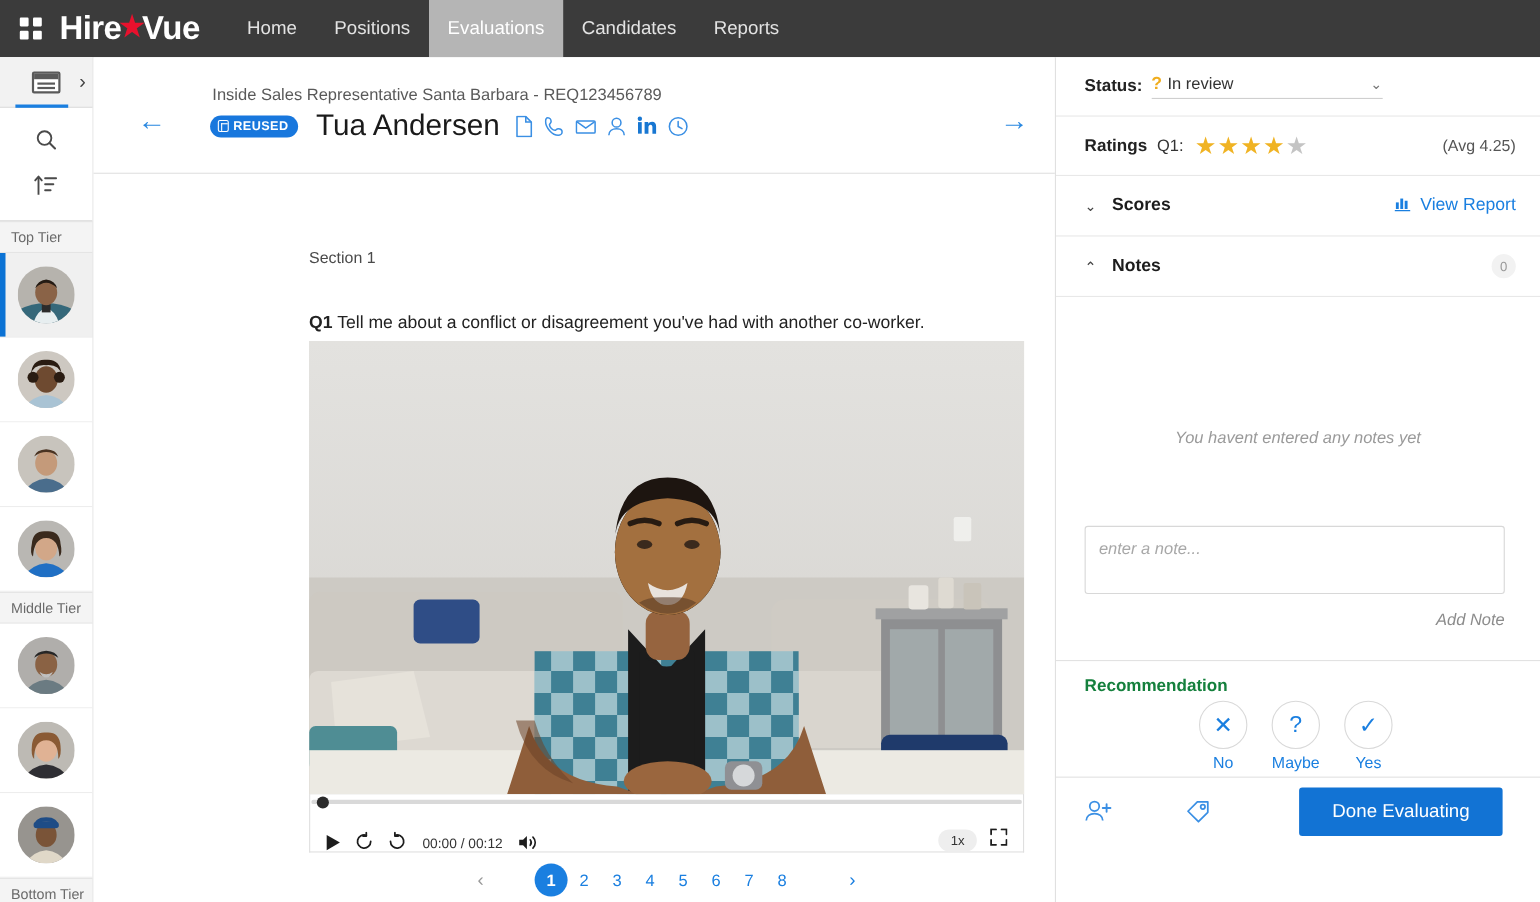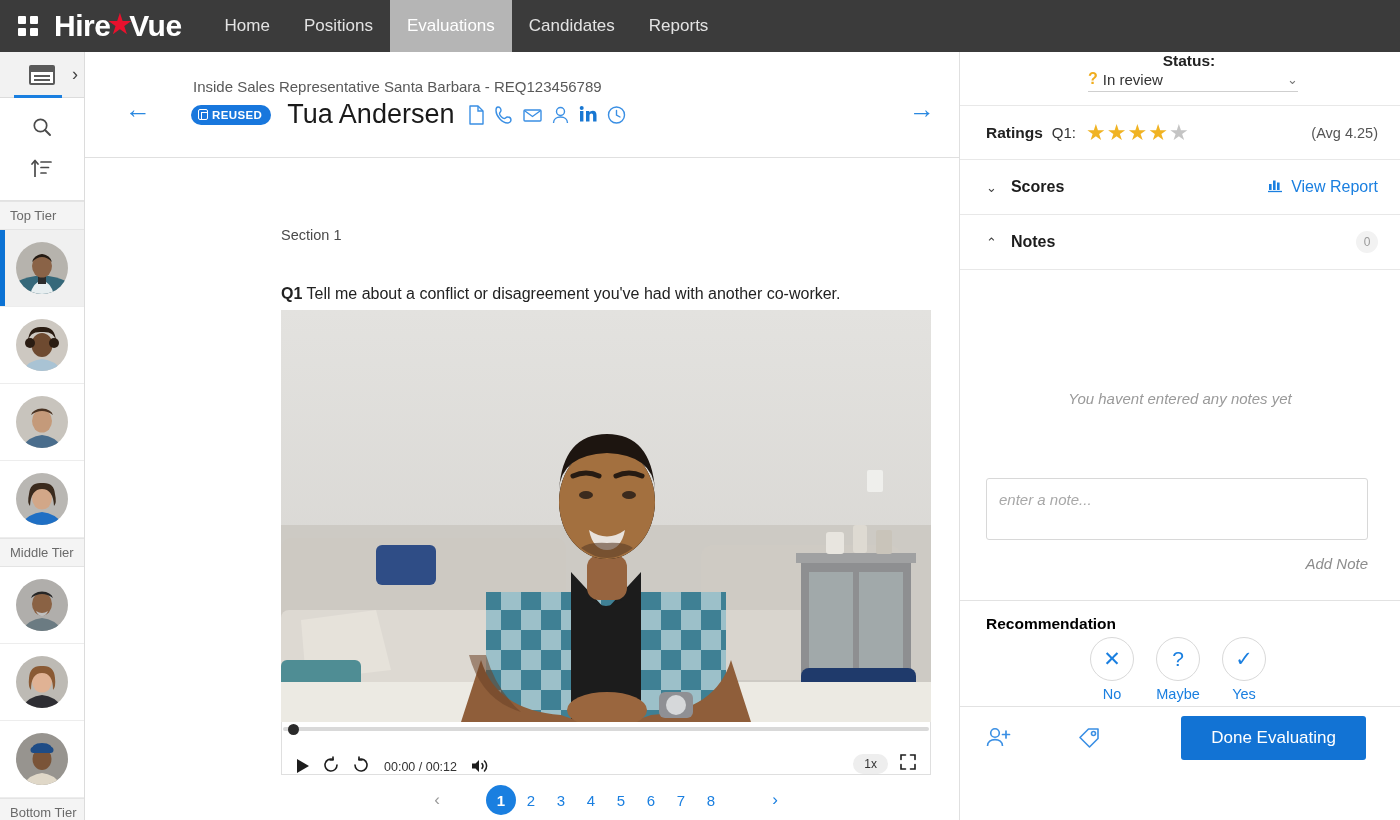--- a/index.html
+++ b/index.html
@@ -101,21 +101,21 @@
     font-size: 15px; color: #1a7fe0; cursor: pointer; }
   .pg.current { background: #1a7fe0; color: #fff; border-radius: 50%; font-weight: bold; }
   .pg.nav { color: #9a9a9a; font-size: 17px; }
   .pg.nav.next { color: #1a7fe0; }
   .pg-gap { width: 34px; }
 
   
   .right { position: absolute; top: 52px; left: 959px; width: 441px; height: 768px;
     background: #fff; border-left: 1px solid #e0e0e0; }
   .r-status { height: 54px; display: flex; align-items: center; padding: 0 0 0 26px;
-    border-bottom: 1px solid #e8e8e8; flex-direction: column; }
+    border-bottom: 1px solid #e8e8e8; }
   .r-status .lbl { font-size: 15.5px; color: #222; font-weight: bold; margin-right: 8px; }
   .status-select { display: flex; align-items: center; border-bottom: 1px solid #cfcfcf;
     width: 210px; padding-bottom: 3px; cursor: pointer; }
   .status-q { color: #f0ad1e; font-weight: bold; font-size: 16px; margin-right: 5px; }
   .status-val { font-size: 15px; color: #333; flex: 1; }
   .status-chev { color: #777; font-size: 13px; }
   .r-ratings { height: 54px; display: flex; align-items: center; padding: 0 22px 0 26px;
     border-bottom: 1px solid #e8e8e8; }
   .r-ratings .lbl { font-size: 15.5px; color: #222; font-weight: bold; }
   .r-ratings .q { font-size: 15px; color: #333; margin-left: 9px; margin-right: 10px; }
@@ -137,21 +137,21 @@
     font-style: italic; color: #9a9a9a; font-size: 15px; }
   .note-input { position: absolute; left: 26px; right: 32px; bottom: 60px; height: 62px;
     border: 1px solid #d8d8d8; border-radius: 3px; }
   .note-input textarea { width: 100%; height: 100%; border: 0; outline: none; resize: none;
     padding: 12px; font-size: 15px; font-style: italic; color: #555;
     font-family: "Liberation Sans", sans-serif; background: transparent; }
   .note-input textarea::placeholder { color: #a8a8a8; font-style: italic; }
   .add-note { position: absolute; right: 32px; bottom: 28px; font-size: 15px;
     color: #8c8c8c; cursor: pointer; font-style: italic; }
   .rec { border-top: 1px solid #e2e2e2; height: 106px; padding: 14px 0 0 26px; position: relative; }
-  .rec-title { font-size: 15.5px; color: #000000; font-weight: bold; }
+  .rec-title { font-size: 15.5px; color: #15803d; font-weight: bold; }
   .rec-opts { display: flex; gap: 22px; justify-content: center; margin-top: 4px; padding-right: 30px; }
   .rec-opt { display: flex; flex-direction: column; align-items: center; cursor: pointer; }
   .rec-circle { width: 44px; height: 44px; border-radius: 50%; border: 1px solid #d9d9d9;
     display: flex; align-items: center; justify-content: center; color: #1a7fe0;
     font-size: 21px; }
   .rec-label { font-size: 14.5px; color: #1a7fe0; margin-top: 5px; }
   .r-footer { border-top: 1px solid #e2e2e2; height: 62px; display: flex; align-items: center;
     padding: 0 34px 0 26px; gap: 43px; }
   .f-icon { cursor: pointer; margin-right: 22px; display: flex; }
   .done-btn { margin-left: auto; background: #1273d4; color: #fff; font-size: 17px;

